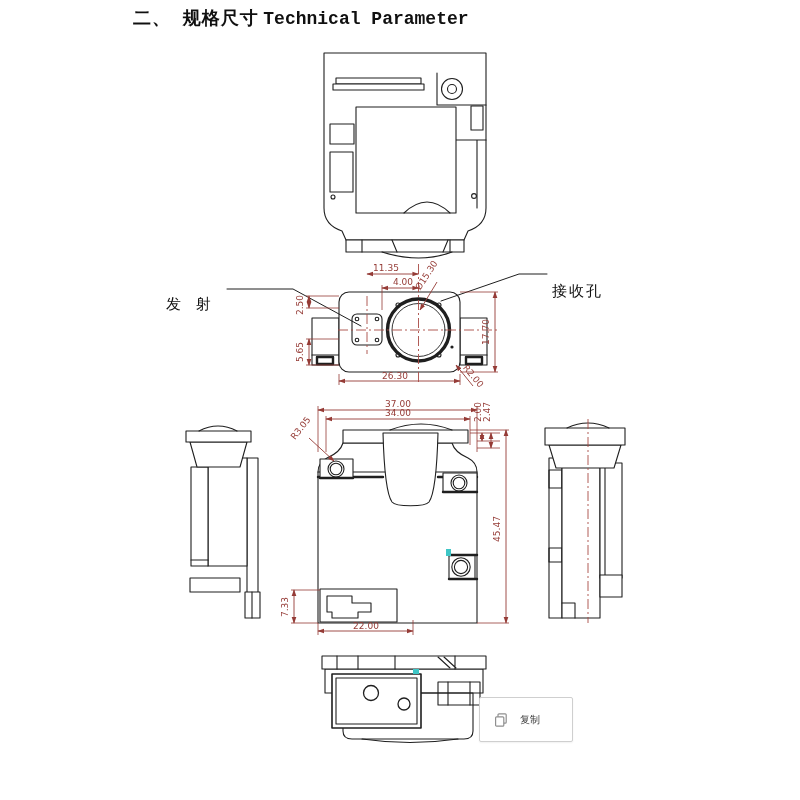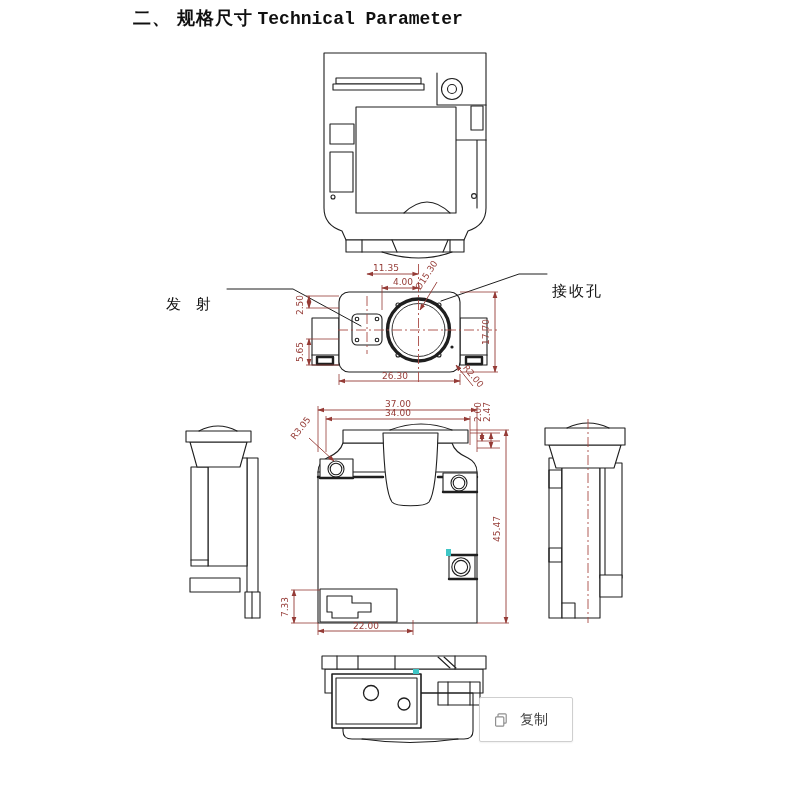--- a/index.html
+++ b/index.html
@@ -1,38 +1,38 @@
 <!DOCTYPE html>
 <html><head>
 <meta charset="utf-8">
 <style>
   html,body{margin:0;padding:0;background:#ffffff;}
   body{width:800px;height:800px;position:relative;overflow:hidden;}
 
   .title{position:absolute;left:133px;top:6px;font-weight:bold;font-size:18px;color:#101010;white-space:nowrap;}
-  .title .zh{font-family:Liberation Sans, sans-serif;letter-spacing:1px;}
+  .title .zh{font-family:Liberation Mono, monospace;letter-spacing:1px;}
   .title .en{font-family:Liberation Mono, monospace;}
 
   svg.drawing{position:absolute;left:0;top:0;}
 
   .blk{fill:none;stroke:#1f1f1f;stroke-width:1.1;stroke-linejoin:round;stroke-linecap:round;}
   .blkf{fill:#ffffff;stroke:#1f1f1f;stroke-width:1.1;stroke-linejoin:round;}
   .thick{stroke-width:2.4;}
   .dim{stroke:#953b36;stroke-width:0.9;fill:none;}
   .ext{stroke:#953b36;stroke-width:0.8;fill:none;}
   .cl{stroke:#a84a44;stroke-width:0.9;fill:none;stroke-dasharray:10 3 2 3;}
   .dimtxt{font-family:"DejaVu Sans",sans-serif;font-size:9px;fill:#953b36;}
   .lbl{font-family:"DejaVu Sans",sans-serif;font-size:15px;fill:#111;letter-spacing:5px;}
   .lbl2{font-family:"DejaVu Sans",sans-serif;font-size:15px;fill:#111;letter-spacing:2px;}
   .teal{fill:#3ec6c6;stroke:none;}
 
   .tooltip{position:absolute;left:479px;top:697px;width:94px;height:45px;background:#fff;
     border:1px solid #cfcfcf;border-radius:2px;display:flex;align-items:center;gap:11px;
     padding-left:13px;box-sizing:border-box;font-family:"DejaVu Sans",sans-serif;
-    font-size:14px;color:#3c3c3c;box-shadow:0 1px 2px rgba(0,0,0,0.06);cursor:pointer;}
+    font-size:10px;color:#3c3c3c;box-shadow:0 1px 2px rgba(0,0,0,0.06);cursor:pointer;}
   .tooltip svg{flex:0 0 auto;}
 </style>
 </head>
 <body>
 
 <div class="title">
   <span class="zh">二、 规格尺寸</span>
   <span class="en">Technical Parameter</span>
 </div>
 

